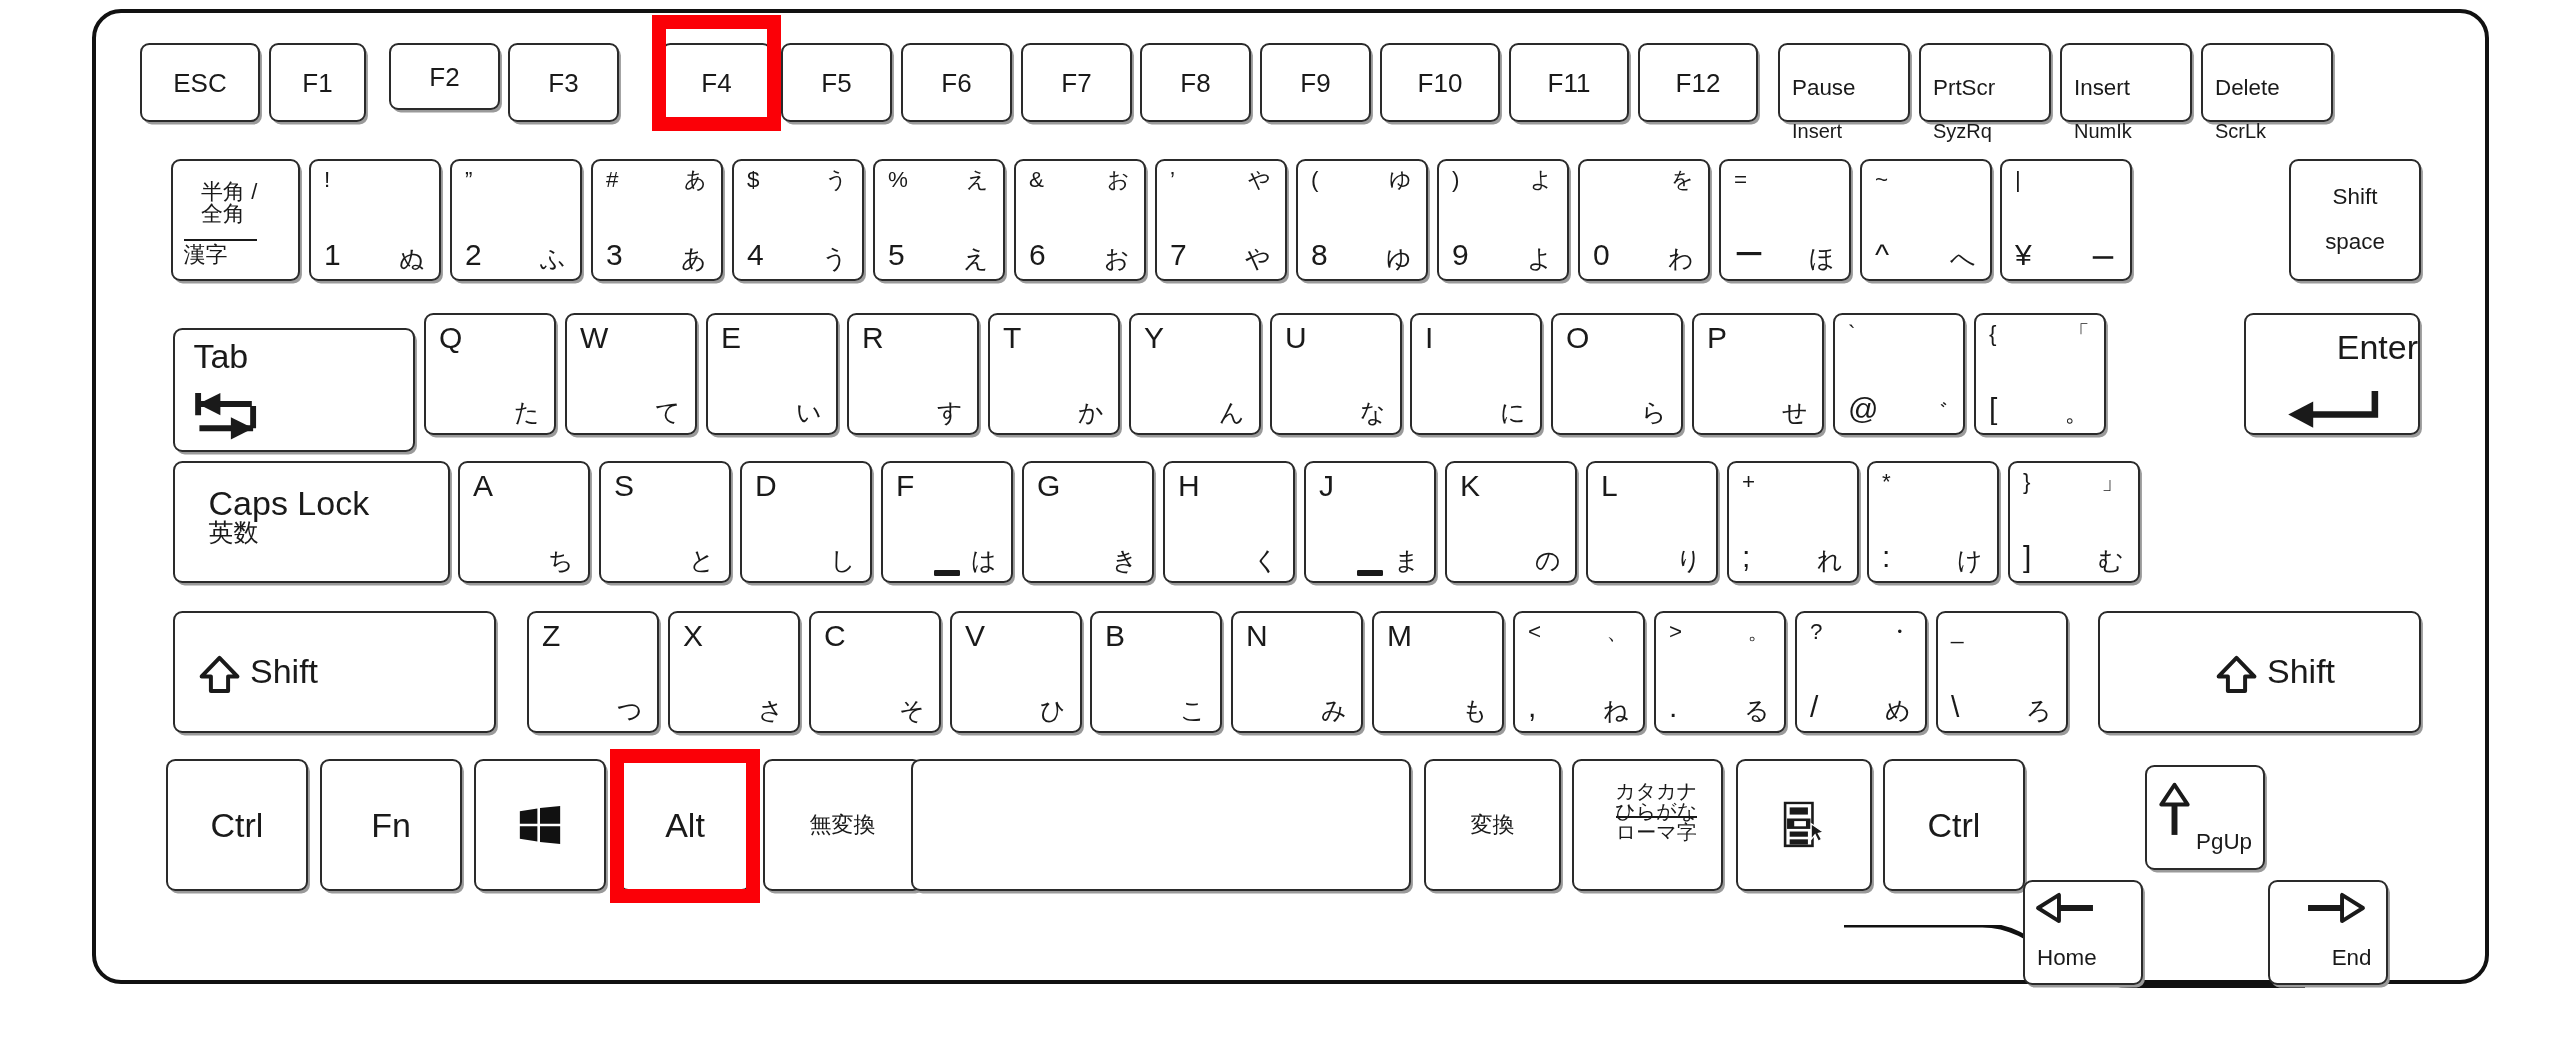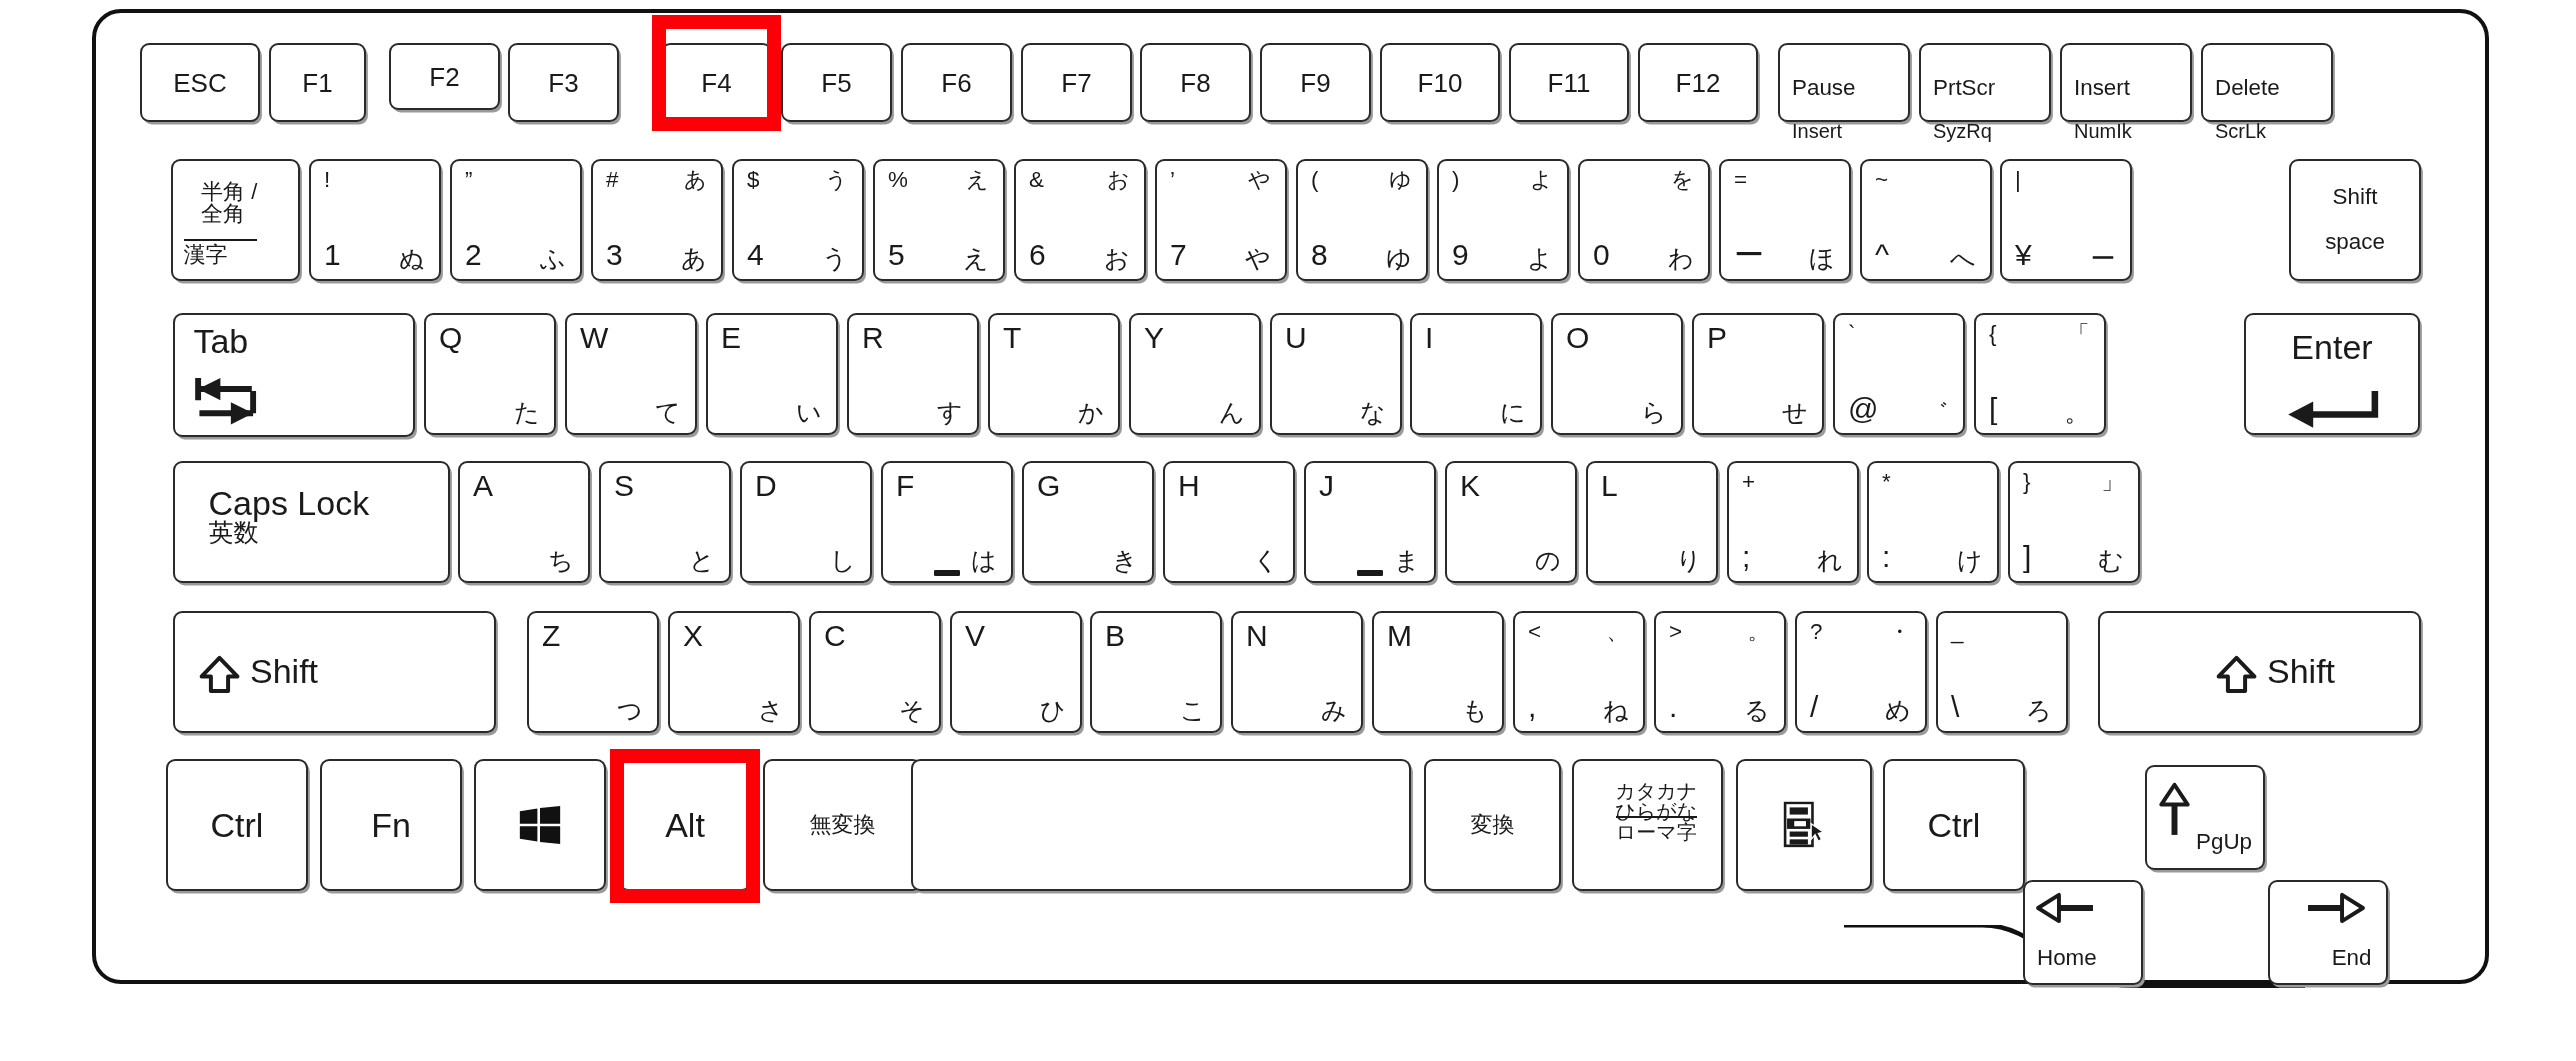--- a/index.html
+++ b/index.html
@@ -252,21 +252,21 @@
     <span class="lbl f-jp p-br">ー</span>
     </div>
 
   <div class="key" style="left:2289px;top:159px;width:132px;height:122px">
     <span class="lbl stack">
       <span class="r f-sub">Shift</span>
       <span class="r f-sub">space</span>
     </span>
     </div>
 
-  <div class="key" style="left:173px;top:313px;width:242px;height:124px">
+  <div class="key" style="left:173px;top:328px;width:242px;height:124px">
     <span class="lbl f-big" style="left:18.4px;top:9.2px">Tab</span>
     <span class="arrowsvg" style="left:16px;top:59px">
       <svg width="119" height="55" viewBox="0 0 180 84">
         <path d="M10 6 L10 40 M10 23 L92 23" stroke="#1a1a1a" stroke-width="9" fill="none"></path>
         <polygon points="10,23 44,6 44,40" fill="#1a1a1a"></polygon>
         <path d="M94 60 L94 26 M94 60 L12 60" stroke="#1a1a1a" stroke-width="9" fill="none"></path>
         <polygon points="94,60 60,43 60,77" fill="#1a1a1a"></polygon>
       </svg>
     </span>
     </div>
@@ -319,21 +319,21 @@
     </div>
 
   <div class="key" style="left:1974px;top:313px;width:132px;height:122px">
     <span class="lbl f-sub p-tl">{</span>
     <span class="lbl f-jps p-tr">「</span>
     <span class="lbl f-main p-bl">[</span>
     <span class="lbl f-jp p-br">。</span>
     </div>
 
   <div class="key" style="left:2244px;top:313px;width:176px;height:122px">
-    <span class="lbl f-big" style="left:0;right:0;top:14.5px;text-align:center">Enter</span>
+    <span class="lbl f-big" style="left:0;right:0;top:14.5px;text-align:right">Enter</span>
     <span class="arrowsvg" style="left:37px;top:72px">
       <svg width="105" height="42" viewBox="0 0 160 64">
         <path d="M140 6 L140 42 L40 42" stroke="#1a1a1a" stroke-width="10" fill="none"></path>
         <polygon points="8,42 46,22 46,62" fill="#1a1a1a"></polygon>
       </svg>
     </span>
     </div>
 
   <div class="key" style="left:173px;top:461px;width:277px;height:122px">
     <span class="lbl" style="left:16px;top:12px">

